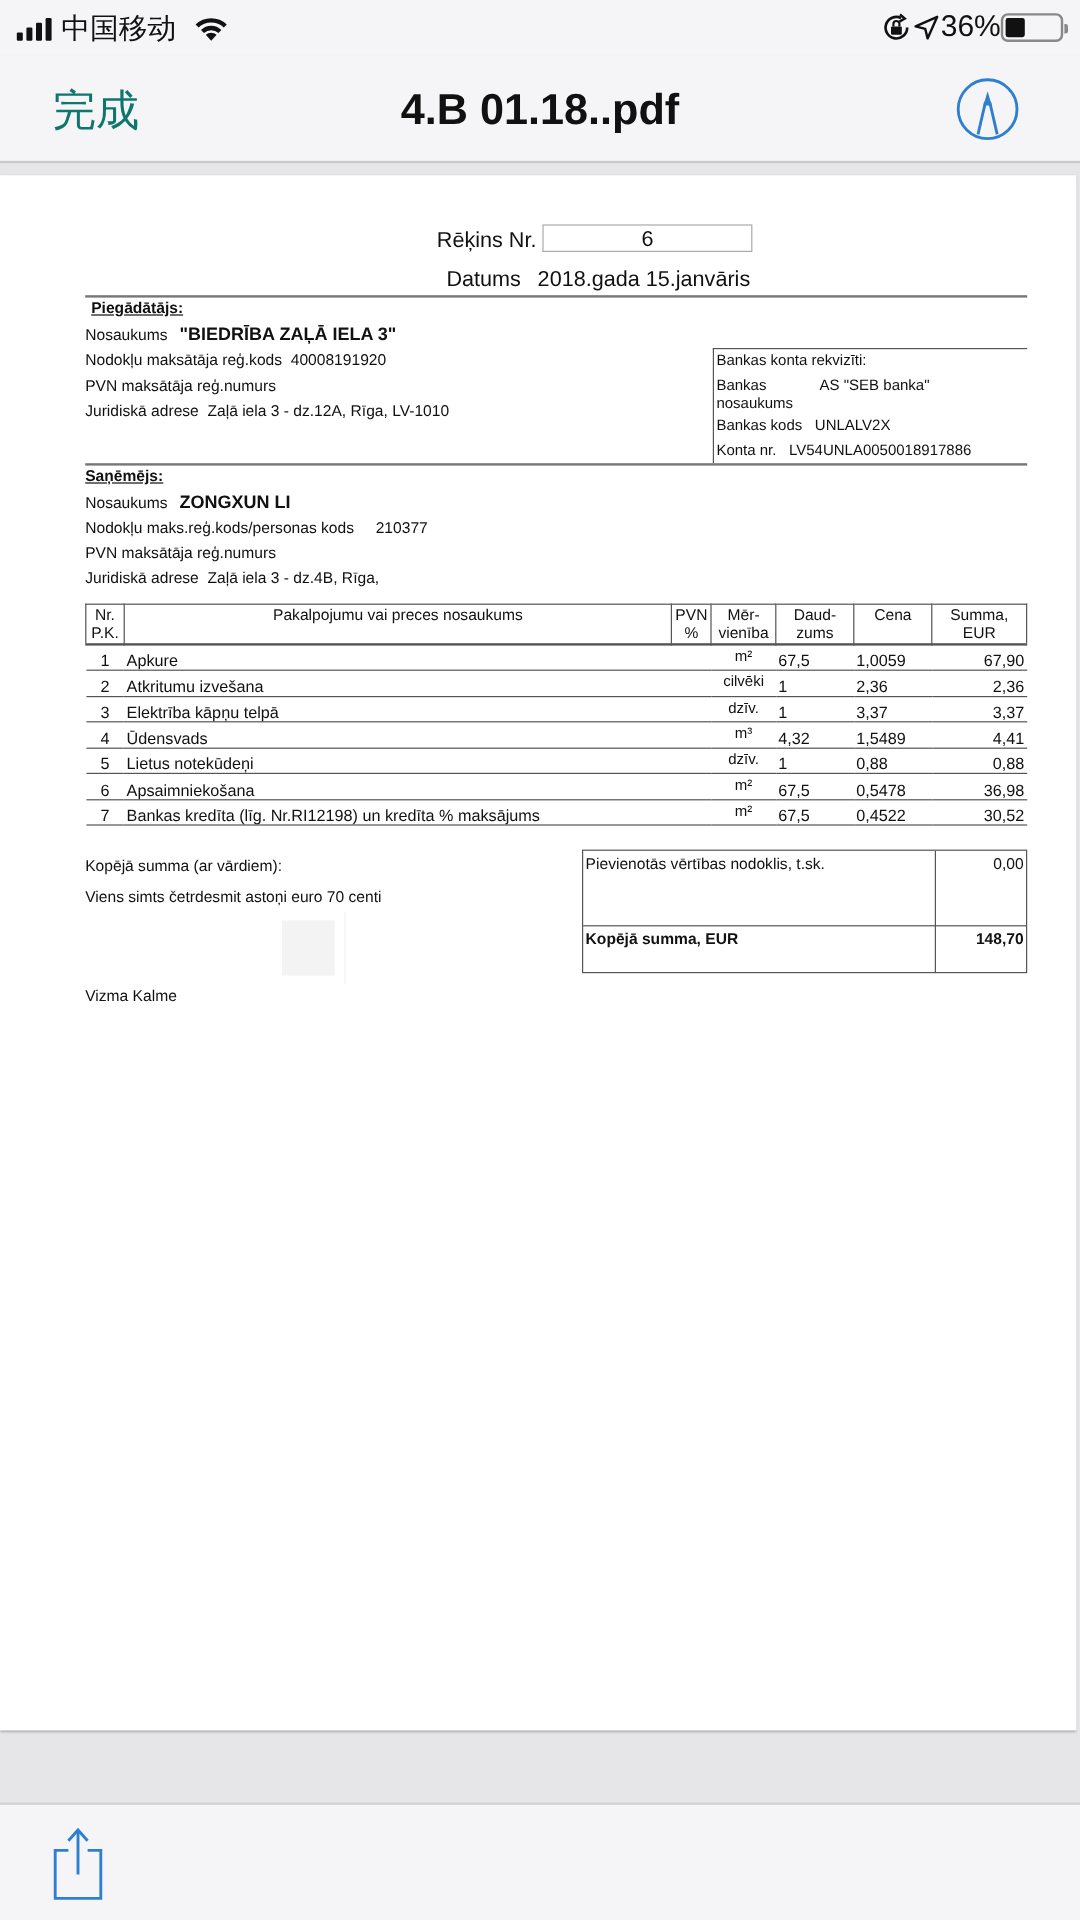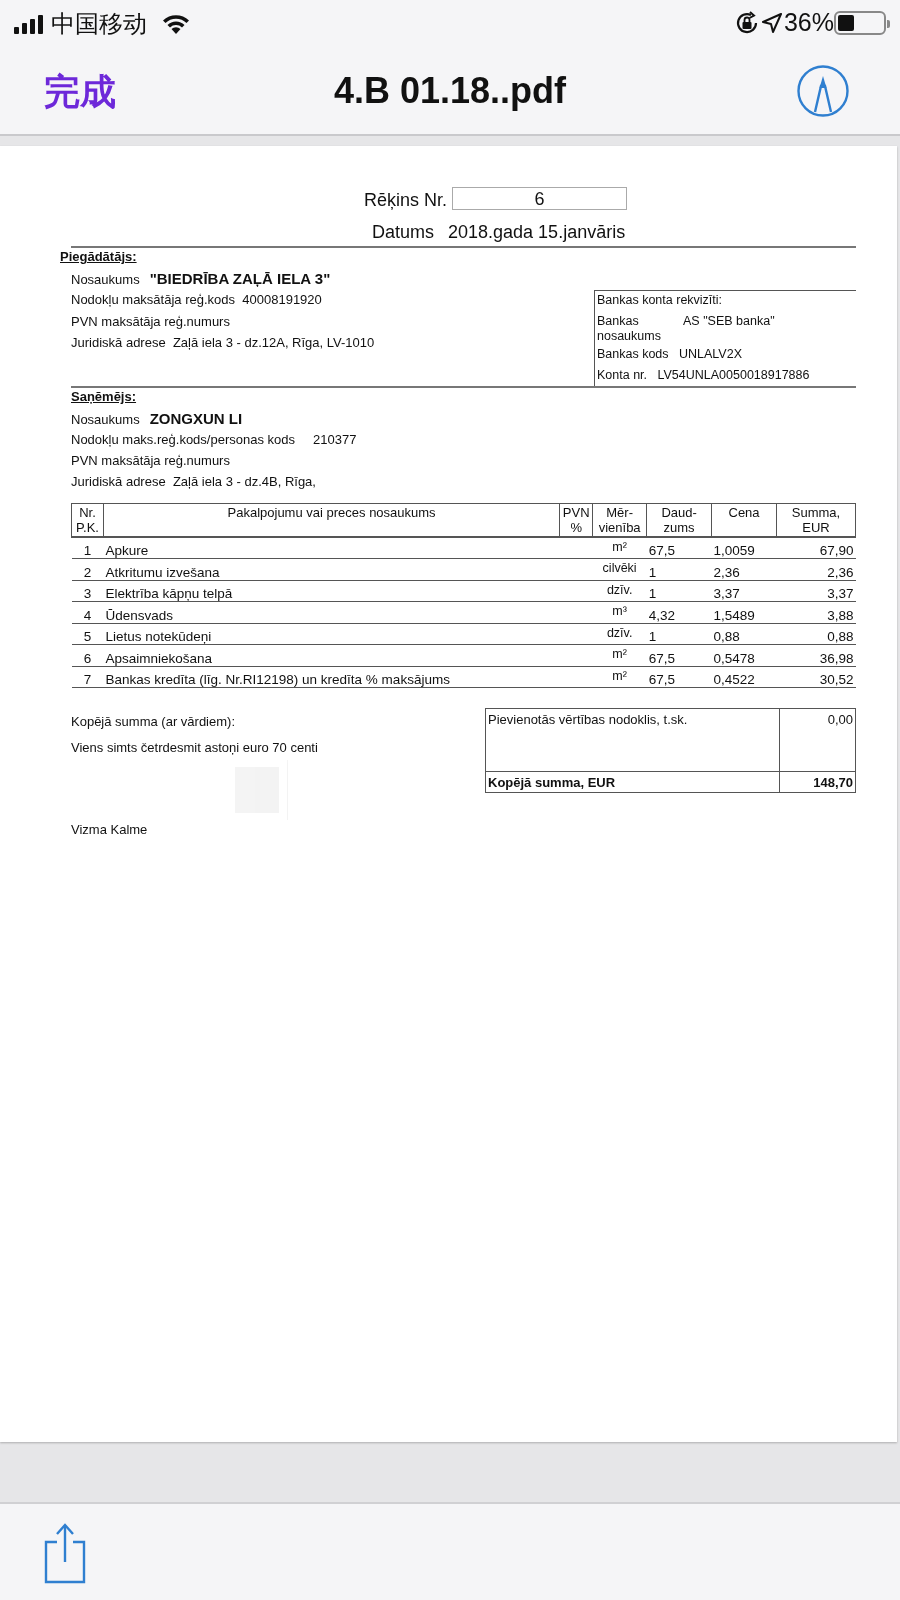--- a/index.html
+++ b/index.html
@@ -10,21 +10,21 @@
   .signal span { width: 5px; background: #111; border-radius: 1px; }
   .carrier { font-family: "DejaVu Sans", sans-serif; font-size: 24px; }
   .wifi { margin-left: 14px; }
   .statusbar .time { position: absolute; left: 0; width: 900px; top: 8px; text-align: center; font-family: "DejaVu Sans", sans-serif; font-size: 25px; }
   .statusbar .right { position: absolute; right: 14px; top: 8px; display: flex; align-items: center; font-size: 25px; }
   .battery { width: 52px; height: 24px; border: 2px solid #888; border-radius: 6px; position: relative; padding: 2px; }
   .battery .fill { height: 100%; background: #111; border-radius: 2px; }
   .battery:after { content: ""; position: absolute; right: -6px; top: 7px; width: 3px; height: 8px; background: #888; border-radius: 0 2px 2px 0; }
 
   .navbar { position: absolute; left: 0; top: 46px; width: 900px; height: 90px; background: #f5f5f7; border-bottom: 2px solid #c9c9cc; }
-  .nav-done { position: absolute; left: 44px; top: 22px; font-size: 36px; color: #6d28d9; font-family: "DejaVu Sans", sans-serif; cursor: pointer; font-weight: bold; }
+  .nav-done { position: absolute; left: 44px; top: 22px; font-size: 36px; color: #0f766e; font-family: "DejaVu Sans", sans-serif; cursor: pointer; }
   .nav-title { position: absolute; left: 0; width: 900px; top: 24px; text-align: center; font-size: 36px; font-weight: bold; color: #111; }
   .nav-markup { position: absolute; left: 796px; top: 18px; width: 54px; height: 54px; cursor: pointer; }
 
   .pagewrap { position: absolute; left: 0; top: 138px; width: 900px; height: 1334px; background: #e6e6e8; }
   .page { position: absolute; left: 0; top: 8px; width: 897px; height: 1296px; background: #fff; box-shadow: 0 1px 2px rgba(0,0,0,0.25); }
 
   .doc { position: absolute; left: 0; top: 0; width: 897px; height: 100%; color: #111; font-size: 13px; }
   .abs { position: absolute; white-space: nowrap; }
   .rekins-label { left: 364px; top: 44px; font-size: 18px; }
   .rekins-box { left: 452px; top: 41px; width: 175px; height: 23px; border: 1px solid #aaa; text-align: center; font-size: 18px; line-height: 23px; }
@@ -41,21 +41,21 @@
   table.items thead tr { border-bottom: 2px solid #555; }
   table.items td { border-bottom: 1px solid #555; height: 21.5px; padding: 0 2px; vertical-align: bottom; }
   table.items td.nr { text-align: center; width: 32px; }
   table.items td.name { text-align: left; padding-left: 2px; }
   table.items td.unit { text-align: center; vertical-align: top; font-size: 12.5px; padding-top: 2px; }
   table.items td.num { }
   table.items td.sum { text-align: right; }
   table.items tr.totalrow td { border-bottom: none; }
   table.items td.kopa-label { border-left: 1px solid #555; border-right: 1px solid #555; text-align: center; }
 
-  .vat-box { position: absolute; left: 485px; top: 562px; width: 371px; height: 85px; border: 1px solid #555; }
+  .vat-box { position: absolute; left: 485px; top: 562px; width: 371px; height: 103px; border: 1px solid #555; }
   .vat-box .divider-v { position: absolute; left: 293px; top: 0; height: 100%; border-left: 1px solid #555; }
   .vat-box .divider-h { position: absolute; left: 0; top: 62px; width: 100%; border-top: 1px solid #555; }
 
   .watermark { position: absolute; left: 235px; top: 614px; display: flex; align-items: center; opacity: 0.07; pointer-events: none; }
   .watermark .logo-sq { width: 44px; height: 46px; background: #666; margin-right: 8px; }
   .watermark .sep { width: 1px; height: 60px; background: #666; margin-right: 6px; }
   .watermark .wtext { font-size: 52px; color: #444; font-family: "Liberation Sans", sans-serif; font-weight: 300; }
 
   .bottombar { position: absolute; left: 0; top: 1502px; width: 900px; height: 98px; background: #f5f5f7; border-top: 2px solid #d0d0d3; }
   .share-btn { position: absolute; left: 42px; top: 18px; width: 46px; height: 64px; cursor: pointer; }
@@ -109,21 +109,21 @@
   <div class="page">
     <div class="doc">
 
       <span class="abs rekins-label">Rēķins Nr.</span>
       <div class="abs rekins-box">6</div>
       <div class="abs datums">
         <span>Datums</span><span class="val">2018.gada 15.janvāris</span>
       </div>
       <div class="hline" style="left:71px; top:100px; width:785px; border-top-width:2px; border-color:#777;"></div>
 
-      <span class="abs section-title" style="left:60px; top:103px;">Piegādātājs:</span>
+      <span class="abs section-title" style="left:76px; top:103px;">Piegādātājs:</span>
       <div class="abs" style="left:71px; top:124px;">
         <span>Nosaukums</span><span class="bold-name">"BIEDRĪBA ZAĻĀ IELA 3"</span>
       </div>
       <div class="abs" style="left:71px; top:146px;">
         <span>Nodokļu maksātāja reģ.kods</span>&nbsp;&nbsp;<span>40008191920</span>
       </div>
       <div class="abs" style="left:71px; top:168px;">PVN maksātāja reģ.numurs</div>
       <div class="abs" style="left:71px; top:189px;">
         <span>Juridiskā adrese</span>&nbsp;&nbsp;<span>Zaļā iela 3 - dz.12A, Rīga, LV-1010</span>
       </div>
@@ -203,21 +203,21 @@
               <td class="num">3,37</td>
               <td class="sum">3,37</td>
             </tr>
             <tr>
               <td class="nr">4</td>
               <td class="name">Ūdensvads</td>
               <td></td>
               <td class="unit">m³</td>
               <td class="num">4,32</td>
               <td class="num">1,5489</td>
-              <td class="sum">3,88</td>
+              <td class="sum">4,41</td>
             </tr>
             <tr>
               <td class="nr">5</td>
               <td class="name">Lietus notekūdeņi</td>
               <td></td>
               <td class="unit">dzīv.</td>
               <td class="num">1</td>
               <td class="num">0,88</td>
               <td class="sum">0,88</td>
             </tr>

